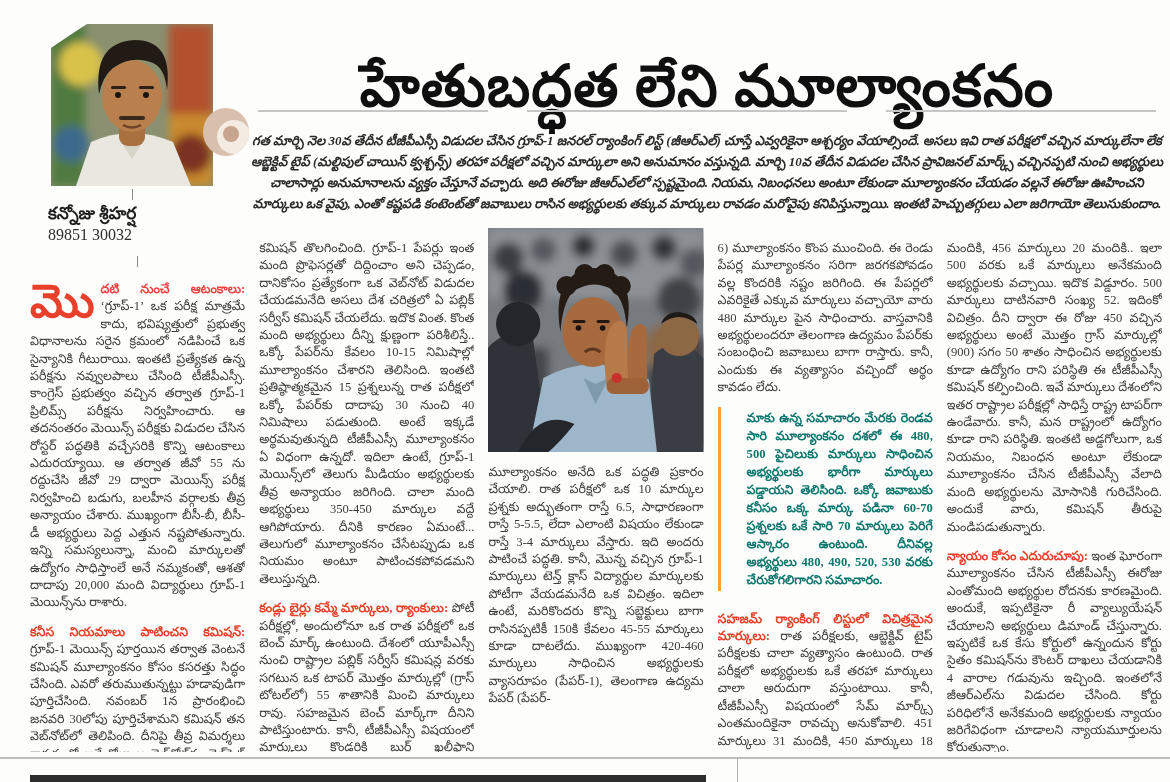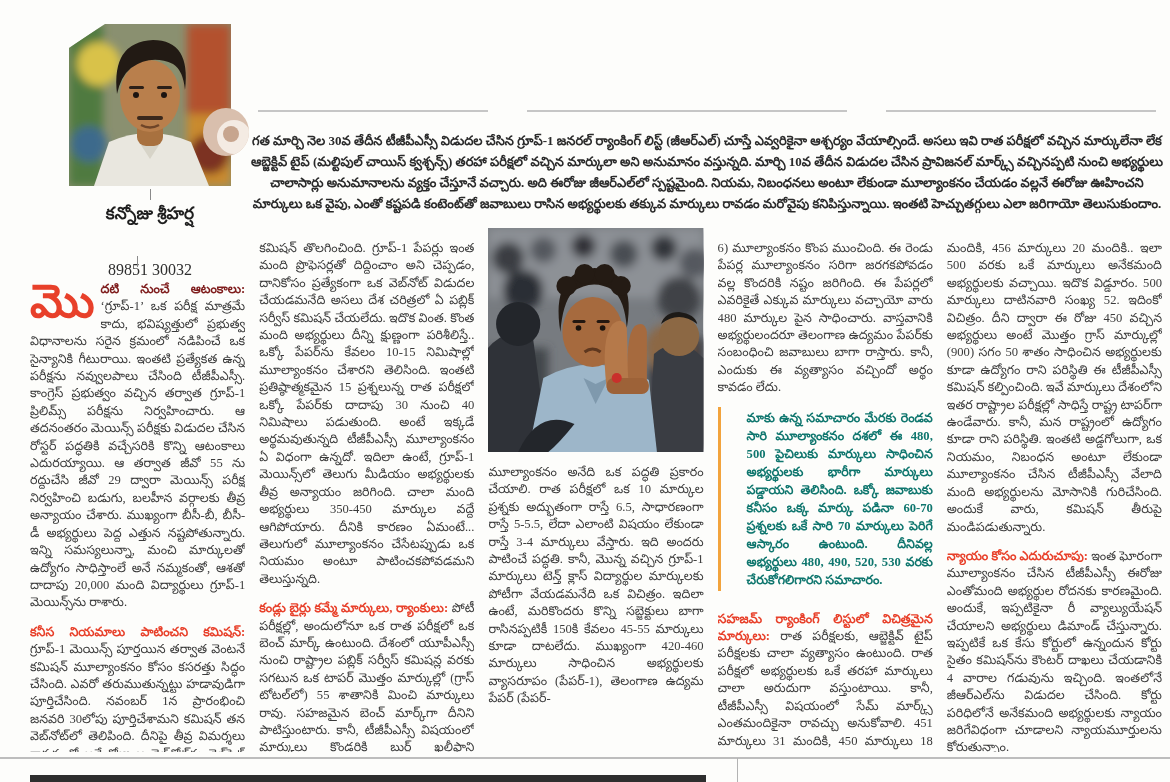--- a/index.html
+++ b/index.html
@@ -4,25 +4,25 @@
 <style>
   html,body{margin:0;padding:0;}
   body{
     width:1170px;height:782px;position:relative;overflow:hidden;
     background:#fdfdfb;
     font-family:"Liberation Serif","DejaVu Serif",serif;
   }
   .page{position:absolute;inset:0;}
 
   
-  .author-block{position:absolute;left:66px;top:24px;width:168px;text-align:center;}
+  .author-block{position:absolute;left:48px;top:24px;width:168px;text-align:left;}
   .author-photo{width:162px;height:162px;display:block;margin:0 auto;}
   .tick{width:1px;height:11px;background:#8a8a8a;margin:3px auto;}
   .author-name{font-weight:bold;font-size:17px;color:#1e1e1e;line-height:22px;}
-  .author-phone{font-size:16px;color:#2e2e2e;line-height:20px;margin-top:35px;}
+  .author-phone{font-size:16px;color:#2e2e2e;line-height:20px;}
 
   
   .headline{
     position:absolute;left:248px;top:14px;width:918px;height:92px;
     text-align:center;font-size:58px;font-weight:bold;color:#0f0f0f;
     letter-spacing:1px;white-space:nowrap;overflow:hidden;
   }
   .headline-underlines{
     position:absolute;left:258px;top:110px;width:898px;
     display:flex;justify-content:space-between;
@@ -40,35 +40,35 @@
     background:#f4ebe3;
   }
   .quote-circle .dot{
     position:absolute;left:20px;top:18px;width:16px;height:16px;border-radius:50%;
     background:#c7a58e;
   }
 
   
   .lede{
     position:absolute;left:250px;top:130px;width:914px;height:90px;overflow:hidden;
-    font-size:13px;line-height:21px;text-align:center;color:#2a2a2a;font-weight:600;
+    font-size:13px;line-height:21px;text-align:center;color:#2a2a2a;font-weight:600;font-style:italic;
   }
 
   
   .columns{
     position:absolute;left:30px;top:228px;width:1132px;height:524px;
     display:grid;grid-template-columns:repeat(5,1fr);column-gap:14px;overflow:hidden;
   }
   .col{
     font-size:12.6px;line-height:17.4px;text-align:justify;color:#3a3a3a;
     overflow:hidden;
   }
   .col p{margin:12px 0 10px 0;}
   .subhead{color:#e8402a;font-weight:bold;}
-  .leadin{font-weight:bold;color:#7f1d1d;}
+  .leadin{font-weight:bold;color:#ef4444;}
   .dropcap{
     float:left;font-size:46px;line-height:38px;font-weight:bold;color:#e8402a;
     padding:2px 6px 0 0;
   }
   .col1-pad{padding-top:28px;position:relative;}
   .col1-tick{width:1px;height:11px;background:#8a8a8a;margin:0 auto 14px auto;}
 
   .article-photo{width:100%;height:224px;display:block;margin:0 0 9px 0;}
 
   .pull-quote{
@@ -123,20 +123,21 @@
 
         <rect x="68" y="92" width="26" height="4" rx="2" fill="#3a281c"></rect>
         <path d="M72 101 Q81 106 90 101" stroke="#6e4528" stroke-width="2.5" fill="none"></path>
       </g>
     </svg>
     <div class="tick"></div>
     <div class="author-name">కన్నోజు శ్రీహర్ష</div>
     <div class="author-phone">89851 30032</div>
   </div>
 
+  <h1 class="headline">హేతుబద్ధత లేని మూల్యాంకనం</h1>
   <div class="headline-underlines">
     <div class="seg seg1"></div>
     <div class="seg seg2"></div>
     <div class="seg seg3"></div>
   </div>
 
   <div class="quote-circle">
     <div class="inner"></div>
     <div class="dot"></div>
   </div>

